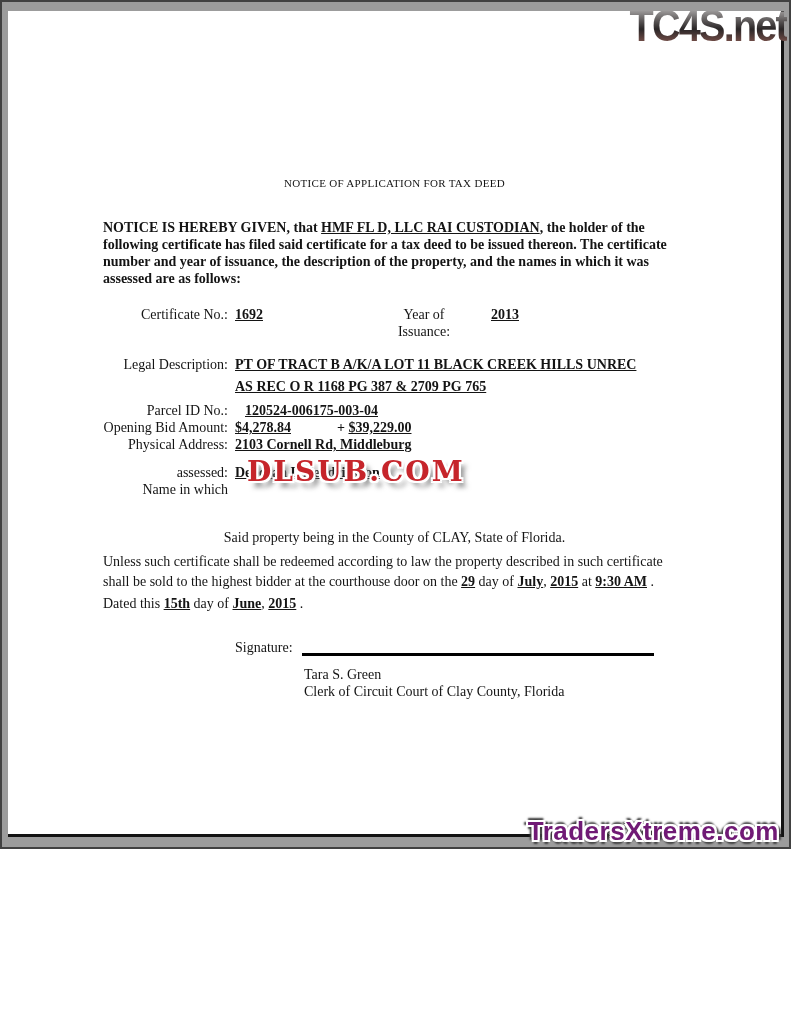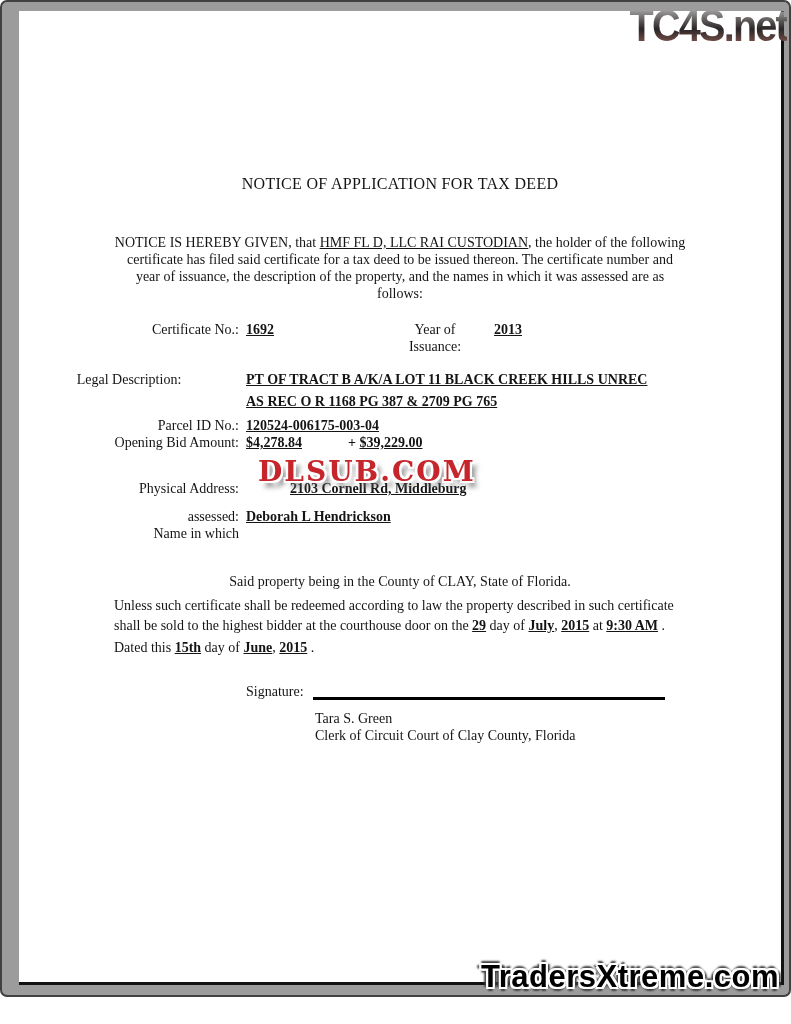--- a/index.html
+++ b/index.html
@@ -1,19 +1,19 @@
 <!DOCTYPE html>
 <html><head>
 <meta charset="utf-8">
 <style>
   html,body{margin:0;padding:0;overflow:hidden;}
   body{width:791px;height:1024px;background:#fff;font-family:"Liberation Serif",serif;}
-  .frame{position:relative;width:791px;height:997px;box-sizing:border-box;
-         background:#9c9c9c;border:2px solid #414141;border-radius:7px;
-         padding:9px 5px 10px 17px;}
+  .frame{position:relative;width:791px;height:849px;box-sizing:border-box;
+         background:#9c9c9c;border:2px solid #414141;border-radius:0;
+         padding:9px 5px 10px 6px;}
   .page{position:relative;width:100%;height:100%;box-sizing:border-box;background:#ffffff;
         border-right:3px solid #121212;border-bottom:3px solid #121212;
         color:#141414;font-size:14px;line-height:17px;overflow:hidden;}
 
   
   .wm-tc4s{position:absolute;top:1px;right:2px;z-index:5;
            font-family:"Liberation Sans",sans-serif;font-weight:bold;
            font-size:45px;letter-spacing:-2px;line-height:1;
            transform:scale(0.88,1.0);transform-origin:top right;color:#4a4043;}
   @supports ((-webkit-background-clip:text) or (background-clip:text)){
@@ -22,43 +22,43 @@
              -webkit-text-fill-color:transparent;}
   }
   .wm-dlsub{position:absolute;left:239px;top:447px;z-index:6;
             font-family:"DejaVu Serif",serif;font-weight:bold;
             font-size:28px;letter-spacing:2px;line-height:1;color:#c6252b;
             text-shadow:-2px 0 0 #fff,2px 0 0 #fff,0 -2px 0 #fff,0 2px 0 #fff,
                         -2px -2px 0 #fff,2px 2px 0 #fff,-2px 2px 0 #fff,2px -2px 0 #fff,
                         5px 6px 5px rgba(110,110,110,.8);}
   .wm-traders{position:absolute;right:10px;bottom:3px;z-index:6;
               font-family:"Liberation Sans",sans-serif;font-weight:bold;
-              font-size:31px;letter-spacing:0.5px;line-height:1;color:#000000;
+              font-size:26px;letter-spacing:0.5px;line-height:1;color:#701a75;
               text-shadow:-2px 0 0 #fff,2px 0 0 #fff,0 -2px 0 #fff,0 2px 0 #fff,
                           -2px -2px 0 #fff,2px 2px 0 #fff,-2px 2px 0 #fff,2px -2px 0 #fff,
                           -4px 0 2px #3c3c3c,4px 0 2px #3c3c3c,0 -4px 2px #3c3c3c,0 4px 2px #3c3c3c;}
 
   
-  .title{margin:164px 0 0 0;text-align:center;font-size:16px;letter-spacing:.3px;}
-  .intro{margin:42px 95px 0 95px;text-align:center;}
+  .title{margin:164px 0 0 0;text-align:center;font-size:11px;letter-spacing:.3px;}
+  .intro{margin:27px 95px 0 95px;text-align:left;font-weight:bold;}
   .u{text-decoration:underline;}
   .bu{font-weight:bold;text-decoration:underline;}
 
   .frow{display:flex;align-items:flex-start;}
   .lbl{width:220px;flex:none;text-align:right;}
   .val{margin-left:7px;font-weight:bold;text-decoration:underline;white-space:nowrap;}
   .row-cert{margin-top:19px;}
   .ylbl{margin-left:128px;width:66px;flex:none;text-align:center;}
-  .yval{margin-left:26px;font-weight:bold;text-decoration:underline;}
+  .yval{margin-left:34px;font-weight:bold;text-decoration:underline;}
   .row-legal{margin-top:14px;line-height:22px;}
-  .row-legal .lbl{line-height:22px;text-align:center;}
-  .row-parcel{margin-top:4px;}
+  .row-legal .lbl{line-height:22px;}
+  .row-parcel{margin-top:4px;gap:10px;}
   .row-bid{}
   .plus{margin-left:46px;font-weight:bold;white-space:pre;}
-  .row-addr{margin-top:29px;gap:44px;}
+  .row-addr{}
   .row-class{margin-top:12px;}
   .row-name{margin-top:11px;}
   .county{margin-top:31px;text-align:center;}
   .salepara{margin:6px 95px 0 95px;line-height:20px;}
   .dated{margin:3px 95px 12px 95px;}
   .sigrow{display:flex;align-items:flex-start;margin:27px 0 0 227px;}
   .sigline{width:352px;height:14px;border-bottom:3px solid #000;margin-left:9px;flex:none;}
   .signer{margin:10px 0 0 296px;line-height:17px;}
 </style>
 </head>

